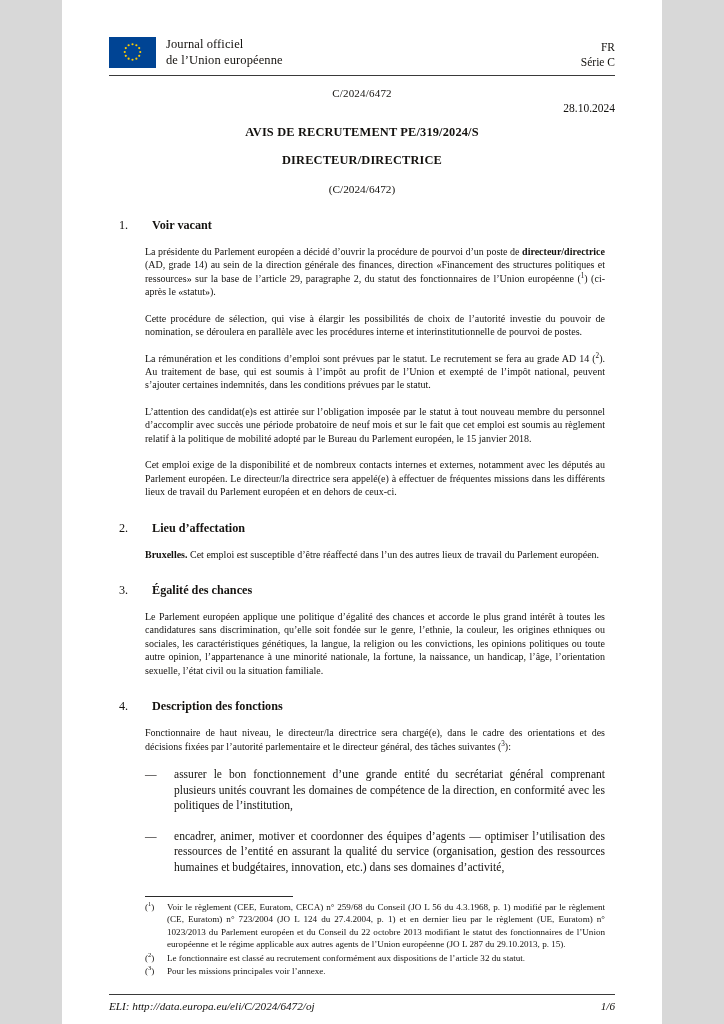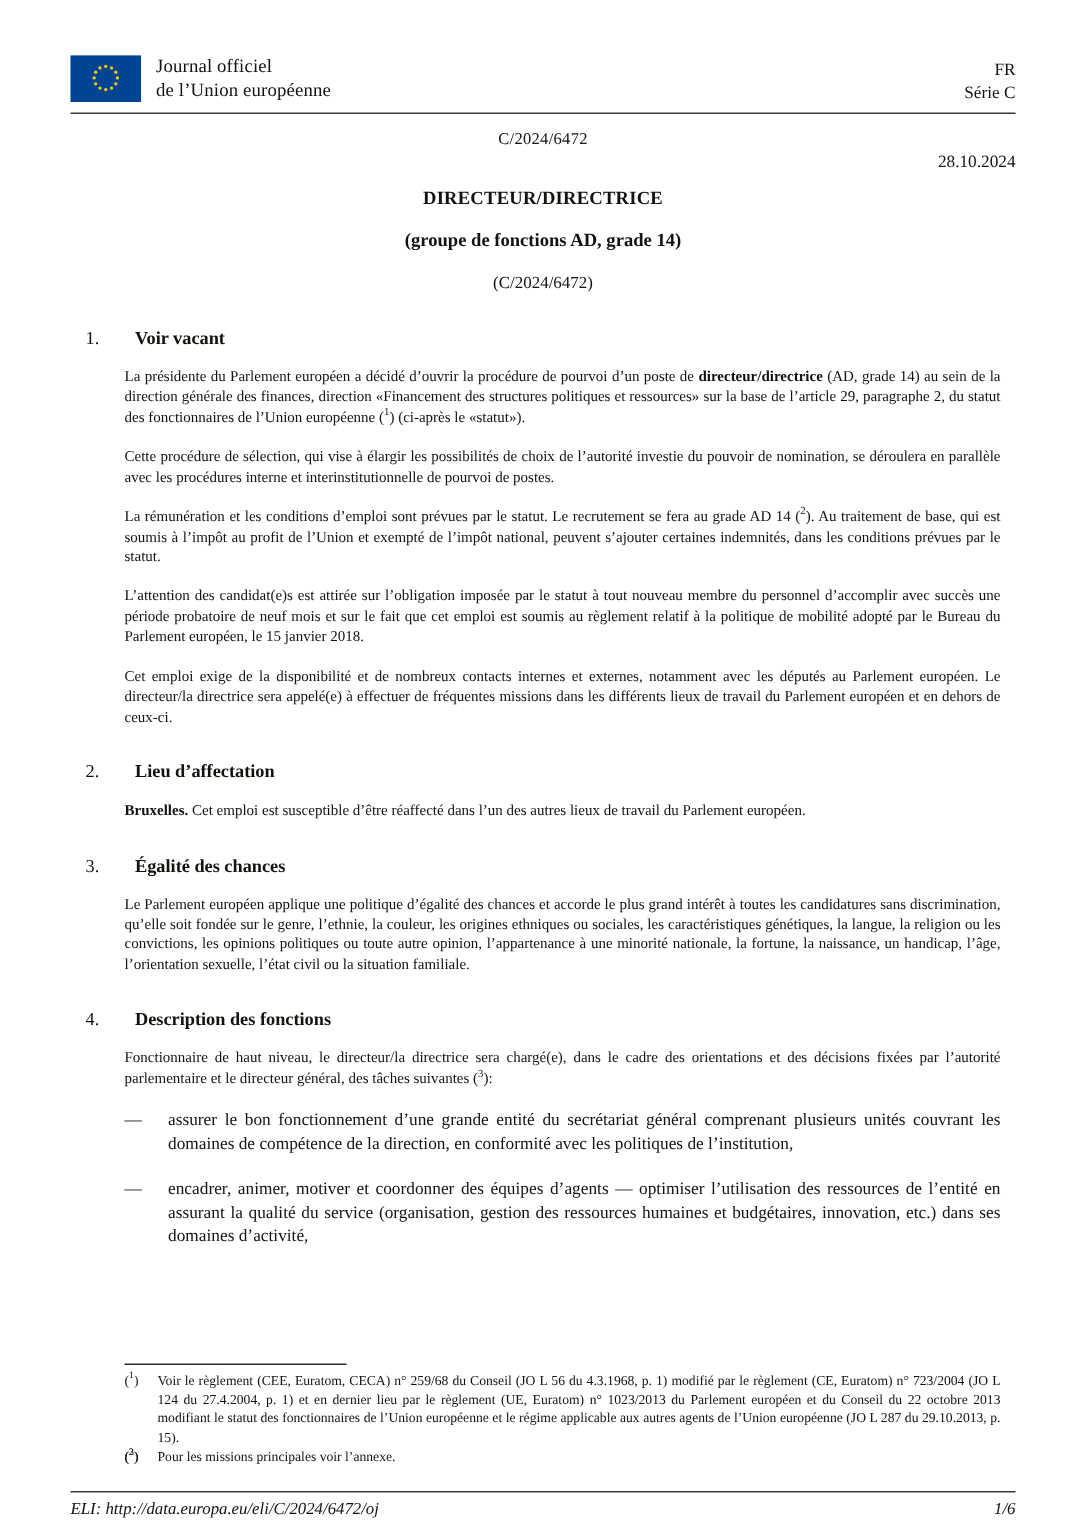--- a/index.html
+++ b/index.html
@@ -2,21 +2,21 @@
 <html><head>
 <meta charset="utf-8">
 <style>
   html, body {
     margin: 0;
     padding: 0;
     background: #d8d8d8;
   }
   .page {
     position: relative;
-    width: 724px;
+    width: 600px;
     height: 1024px;
     background: #ffffff;
     margin: 0 auto;
     box-sizing: border-box;
     font-family: "Liberation Serif", "DejaVu Serif", serif;
     color: #14120f;
     overflow: hidden;
   }
   .content {
     position: absolute;
@@ -232,22 +232,22 @@
       </div>
     </div>
     <hr class="rule-header">
 
     <div class="docid-row">
       <div class="docid">C/2024/6472</div>
       <div class="docdate">28.10.2024</div>
     </div>
 
     <div class="title-block">
+      <div class="t-notice">AVIS DE RECRUTEMENT PE/319/2024/S</div>
       <div class="t-post">DIRECTEUR/DIRECTRICE</div>
-      <div class="t-group">(groupe de fonctions AD, grade 14)</div>
       <div class="t-ref">(C/2024/6472)</div>
     </div>
 
     <div class="body-area">
 
       <h2 class="section-head">
         <span class="num">1.</span>
         <span>Voir vacant</span>
       </h2>
       <p class="para">La présidente du Parlement européen a décidé d’ouvrir la procédure de pourvoi d’un poste de <b>directeur/directrice</b> (AD, grade 14) au sein de la direction générale des finances, direction «Financement des structures politiques et ressources» sur la base de l’article 29, paragraphe 2, du statut des fonctionnaires de l’Union européenne (<sup>1</sup>) (ci-après le «statut»).</p>
@@ -295,20 +295,21 @@
   </div>
 
   <div class="footnotes">
     <hr class="fn-rule">
     <div class="fn">
       <span class="marker">(<sup>1</sup>)</span>
       <span>Voir le règlement (CEE, Euratom, CECA) n° 259/68 du Conseil (JO L 56 du 4.3.1968, p. 1) modifié par le règlement (CE, Euratom) n° 723/2004 (JO L 124 du 27.4.2004, p. 1) et en dernier lieu par le règlement (UE, Euratom) n° 1023/2013 du Parlement européen et du Conseil du 22 octobre 2013 modifiant le statut des fonctionnaires de l’Union européenne et le régime applicable aux autres agents de l’Union européenne (JO L 287 du 29.10.2013, p. 15).</span>
     </div>
     <div class="fn">
       <span class="marker">(<sup>2</sup>)</span>
+      <span>Le fonctionnaire est classé au recrutement conformément aux dispositions de l’article 32 du statut.</span>
     </div>
     <div class="fn">
       <span class="marker">(<sup>3</sup>)</span>
       <span>Pour les missions principales voir l’annexe.</span>
     </div>
   </div>
 
   <div class="page-footer">
     <hr class="footer-rule">
     <div class="footer-row">

